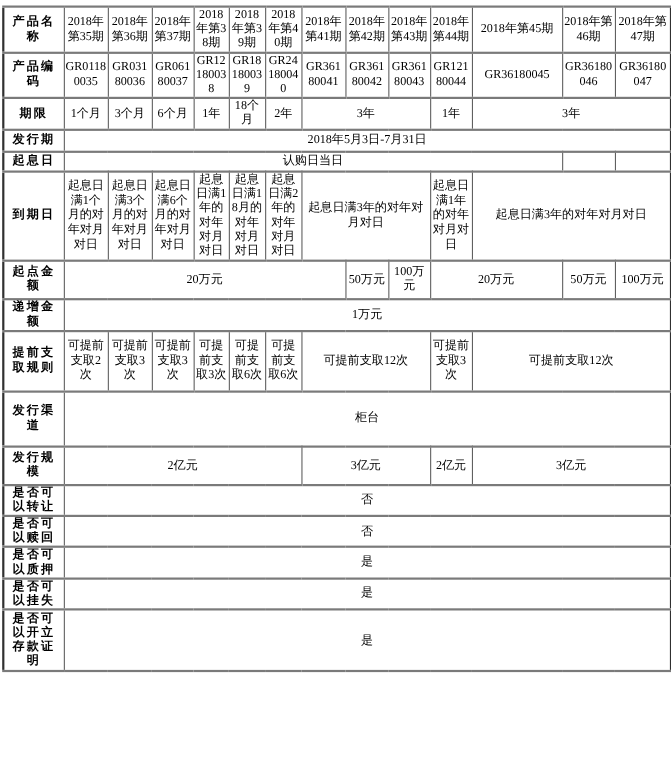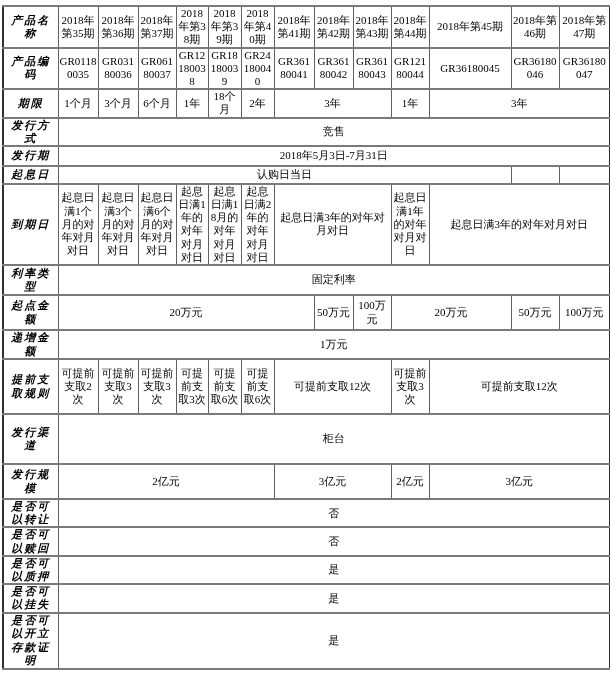--- a/index.html
+++ b/index.html
@@ -29,21 +29,20 @@
     line-height:1.2;
     padding:0 1px;
     word-break:break-all;
     overflow:hidden;
     font-weight:normal;
   }
   table.grid th.rowlabel {
     font-weight:bold;
     letter-spacing:2px;
     padding:0 3px;
-    font-style:italic;
   }
 </style>
 </head>
 <body>
 
 <div class="page">
   <table class="grid" style="border-color: rgb(48, 48, 48);">
     <colgroup>
         <col style="width: 55px;">
         <col style="width: 40px;">
@@ -98,24 +97,20 @@
           <td>1个月</td>
           <td>3个月</td>
           <td>6个月</td>
           <td>1年</td>
           <td>18个月</td>
           <td>2年</td>
           <td colspan="3">3年</td>
           <td>1年</td>
           <td colspan="3">3年</td>
         </tr>
-        <tr style="height: 26px;">
-          <th class="rowlabel">发行方式</th>
-          <td colspan="13">竞售</td>
-        </tr>
         <tr style="height: 20px;">
           <th class="rowlabel">发行期</th>
           <td colspan="13">2018年5月3日-7月31日</td>
         </tr>
         <tr style="height: 18px;">
           <th class="rowlabel">起息日</th>
           <td colspan="11">认购日当日</td>
           <td></td>
           <td></td>
         </tr>
@@ -123,24 +118,20 @@
           <th class="rowlabel">到期日</th>
           <td>起息日满1个月的对年对月对日</td>
           <td>起息日满3个月的对年对月对日</td>
           <td>起息日满6个月的对年对月对日</td>
           <td>起息日满1年的对年对月对日</td>
           <td>起息日满18月的对年对月对日</td>
           <td>起息日满2年的对年对月对日</td>
           <td colspan="3">起息日满3年的对年对月对日</td>
           <td>起息日满1年的对年对月对日</td>
           <td colspan="3">起息日满3年的对年对月对日</td>
-        </tr>
-        <tr style="height: 30px;">
-          <th class="rowlabel">利率类型</th>
-          <td colspan="13">固定利率</td>
         </tr>
         <tr style="height: 35px;">
           <th class="rowlabel">起点金额</th>
           <td colspan="7">20万元</td>
           <td>50万元</td>
           <td>100万元</td>
           <td colspan="2">20万元</td>
           <td>50万元</td>
           <td>100万元</td>
         </tr>

